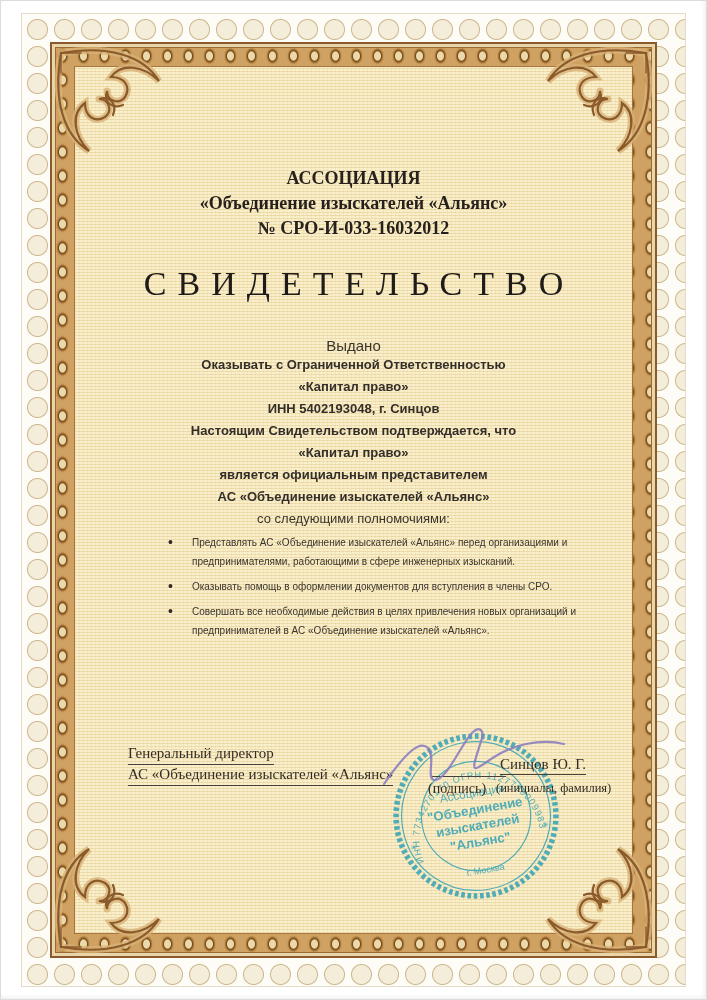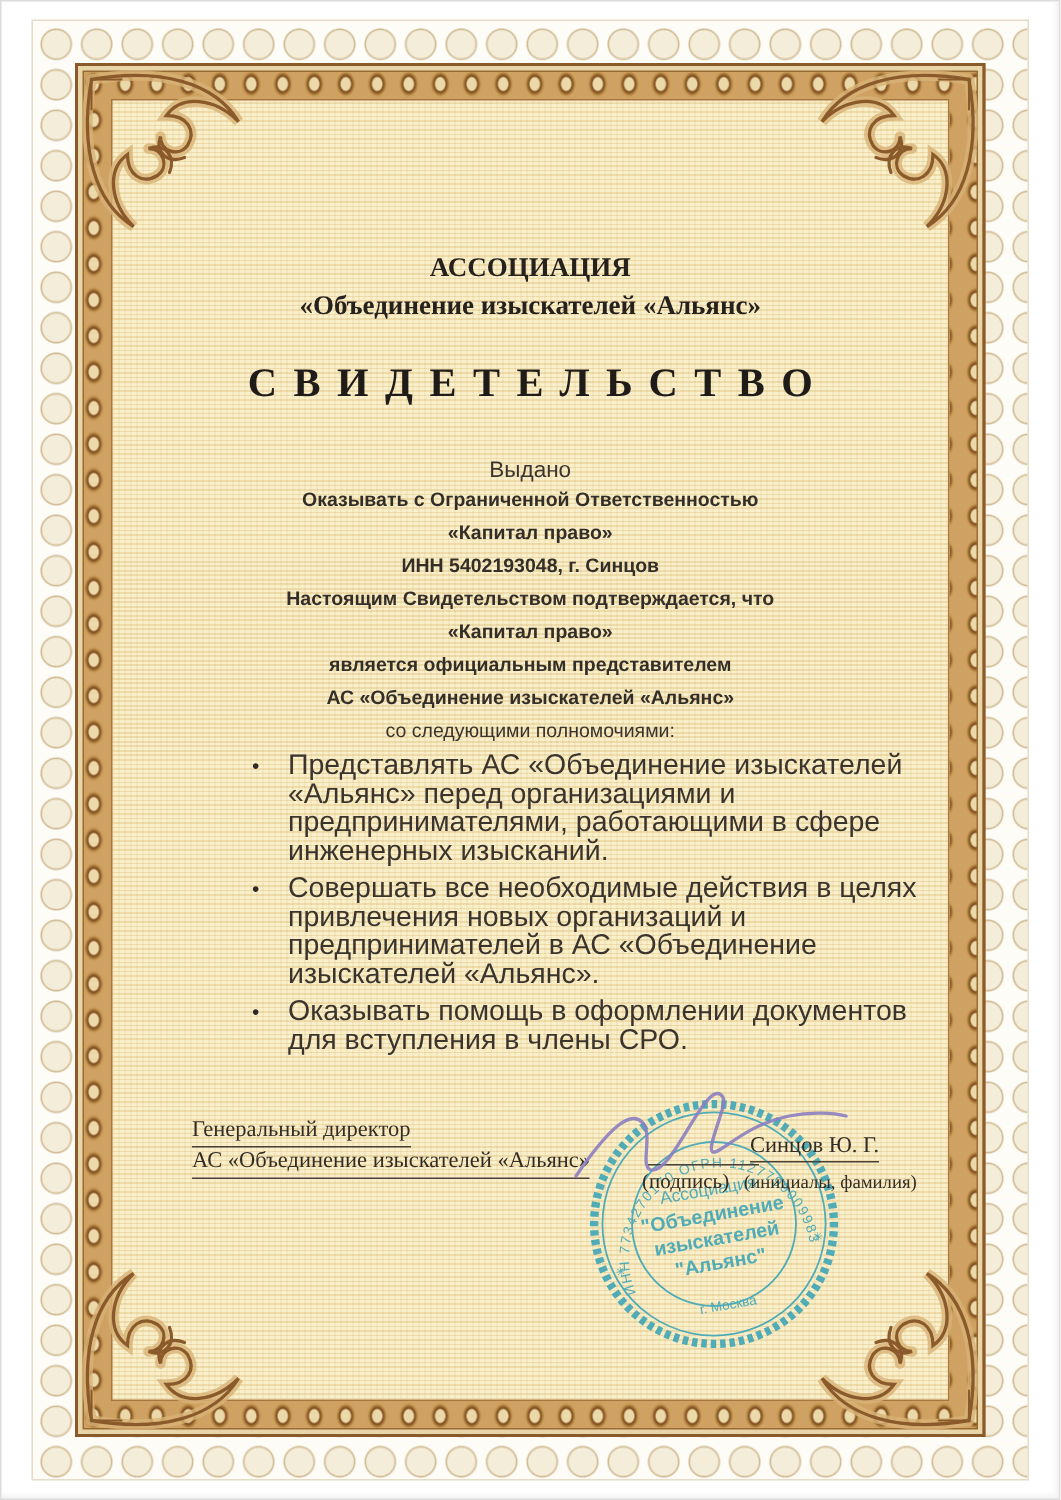--- a/index.html
+++ b/index.html
@@ -44,29 +44,29 @@
   }
   .corner { position:absolute; width:120px; height:120px; z-index:3; pointer-events:none; }
   .corner.tl { top:26px;  left:26px; }
   .corner.tr { top:26px;  right:26px; transform:scaleX(-1); }
   .corner.bl { bottom:26px; left:26px; transform:scaleY(-1); }
   .corner.br { bottom:26px; right:26px; transform:scale(-1,-1); }
 
   .content { position:absolute; inset:53px; z-index:4; color:#39332c; }
 
   .assoc { margin-top:100px; text-align:center; font-weight:bold; font-size:18px; line-height:25px; color:#26211d; }
-  .title { margin-top:24px; text-align:center; font-weight:bold; font-size:27px; letter-spacing:11px; color:#1f1b18; text-indent:11px; }
+  .title { margin-top:24px; text-align:center; font-weight:normal; font-size:34px; letter-spacing:11px; color:#1f1b18; text-indent:11px; }
 
   .body-sans { font-family:"Liberation Sans", sans-serif; text-align:center; }
   .issued { margin-top:34px; font-size:15px; color:#3b352e; }
   .bline { font-size:13px; line-height:22px; font-weight:bold; color:#332e28; }
   .intro { font-size:13px; line-height:22px; font-weight:normal; }
 
   .powers { margin:3px 0 0 90px; padding:0; width:462px; list-style:none; text-align:left;
-            font-family:"Liberation Sans", sans-serif; font-size:19px; line-height:19px; color:#3a342d; }
+            font-family:"Liberation Sans", sans-serif; font-size:10px; line-height:19px; color:#3a342d; }
   .powers li { position:relative; padding-left:28px; margin-bottom:6px; max-width:445px; }
   .powers li::before { content:"•"; position:absolute; left:4px; top:0; font-size:14px; color:#2e2a24; }
 
   .sign-block { position:absolute; left:40px; right:20px; top:678px; height:170px; font-size:15px; color:#332c25; }
   .u { border-bottom:1px solid #4a4038; display:inline-block; padding-bottom:1px; }
   .post { position:absolute; left:14px; top:0; line-height:19px; z-index:2; }
   .post-caption { font-size:12.5px; margin-left:18px; color:#3a332b; }
   .sig-line { position:absolute; left:318px; top:14px; width:74px; border-bottom:1px solid #4a4038; height:18px; z-index:2; }
   .sig-caption { position:absolute; left:314px; top:37px; font-size:14px; z-index:2; }
   .name { position:absolute; left:386px; top:12px; z-index:2; }
@@ -134,20 +134,21 @@
           <path d="M14 14 L34 14 M14 14 L14 34" stroke-width="1.4"></path>
         </g>
       </g>
     </svg>
 
     <div class="content">
 
       <div class="assoc">
         <div>АССОЦИАЦИЯ</div>
         <div>«Объединение изыскателей «Альянс»</div>
+        <div>№ СРО-И-033-16032012</div>
       </div>
 
       <div class="title">СВИДЕТЕЛЬСТВО</div>
 
       <div class="body-sans issued">Выдано</div>
 
       <div class="body-sans">
 
           <div class="bline">Оказывать с Ограниченной Ответственностью</div>
 
@@ -164,23 +165,23 @@
 
           <div class="bline">АС «Объединение изыскателей «Альянс»</div>
         </div>
 
       <div class="body-sans intro">со следующими полномочиями:</div>
 
       <ul class="powers">
 
           <li>Представлять АС «Объединение изыскателей «Альянс»  перед организациями и предпринимателями,  работающими в сфере инженерных изысканий.</li>
 
+          <li>Оказывать помощь в оформлении документов для вступления в члены СРО.</li>
+
           <li>Совершать все необходимые действия в целях привлечения новых организаций и предпринимателей в АС «Объединение изыскателей «Альянс».</li>
-
-          <li>Оказывать помощь в оформлении документов для вступления в члены СРО.</li>
         </ul>
 
       <div class="sign-block">
         <div class="post">
           <div><span class="u">Генеральный директор</span></div>
           <div><span class="u">АС «Объединение изыскателей «Альянс»</span></div>
         </div>
 
         <svg class="stamp" viewBox="0 0 170 170">
           <g fill="none" stroke="#3aa4b6">

